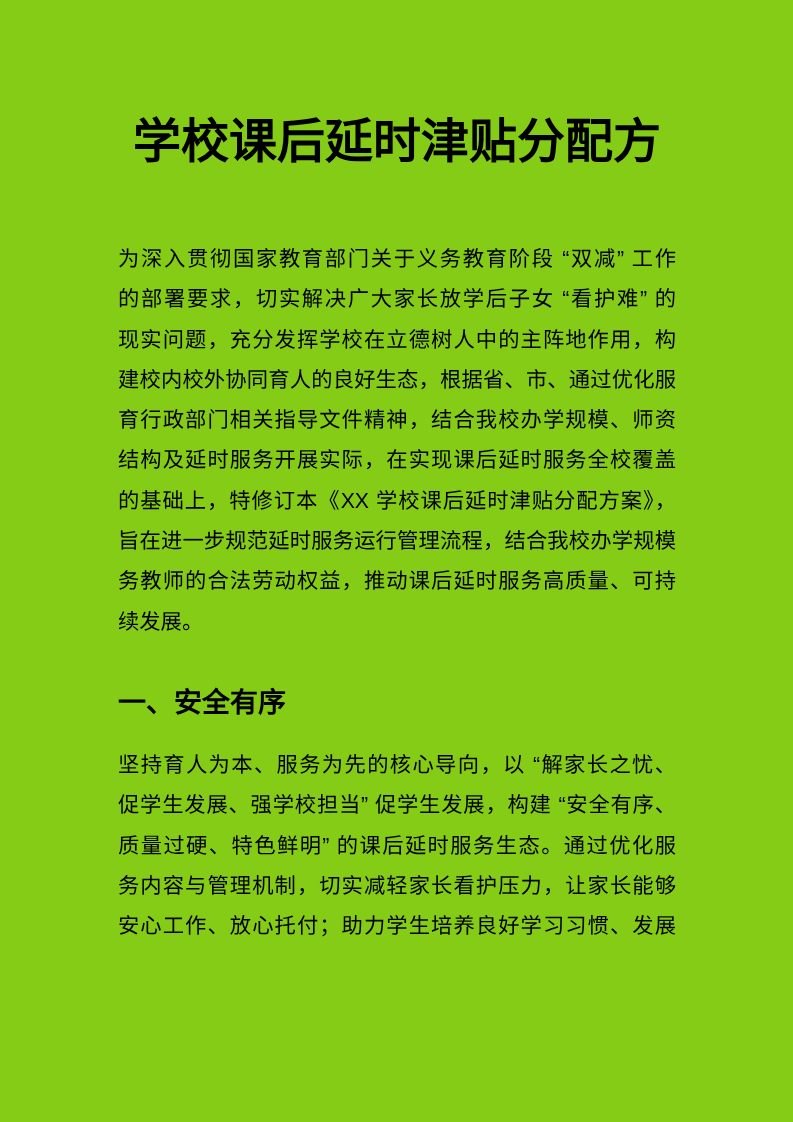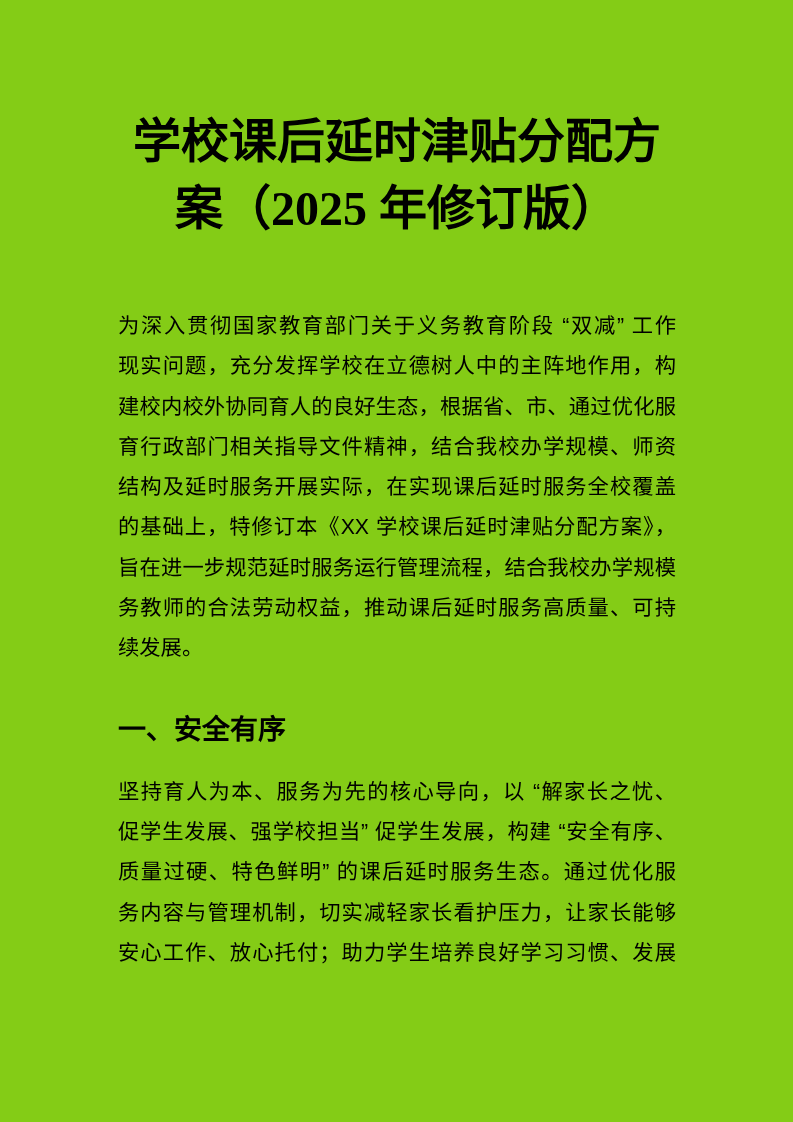--- a/index.html
+++ b/index.html
@@ -52,25 +52,25 @@
     text-align: left;
   }
 </style>
 </head>
 <body>
 
 <div class="page">
 
   <h1 class="doc-title">
     <span class="title-line">学校课后延时津贴分配方</span>
-    <span class="title-line">案（2025 年修订版）</span>
   </h1>
 
   <div class="paragraph intro">
     <div class="line">为深入贯彻国家教育部门关于义务教育阶段 “双减” 工作</div>
+    <div class="line">的部署要求，切实解决广大家长放学后子女 “看护难” 的</div>
     <div class="line">现实问题，充分发挥学校在立德树人中的主阵地作用，构</div>
     <div class="line">建校内校外协同育人的良好生态，根据省、市、通过优化服</div>
     <div class="line">育行政部门相关指导文件精神，结合我校办学规模、师资</div>
     <div class="line">结构及延时服务开展实际，在实现课后延时服务全校覆盖</div>
     <div class="line">的基础上，特修订本《XX 学校课后延时津贴分配方案》，</div>
     <div class="line">旨在进一步规范延时服务运行管理流程，结合我校办学规模</div>
     <div class="line">务教师的合法劳动权益，推动课后延时服务高质量、可持</div>
     <div class="line no-stretch">续发展。</div>
   </div>
 

